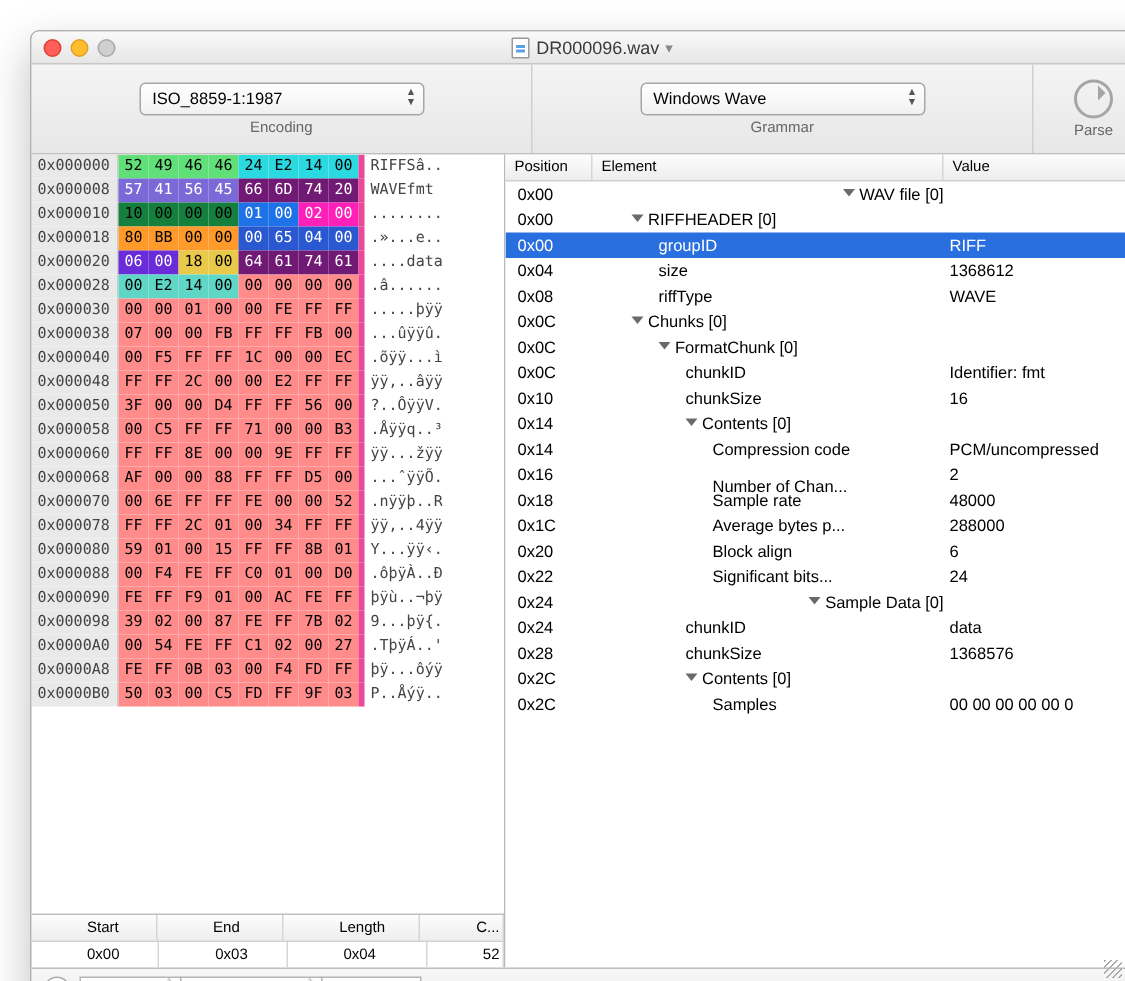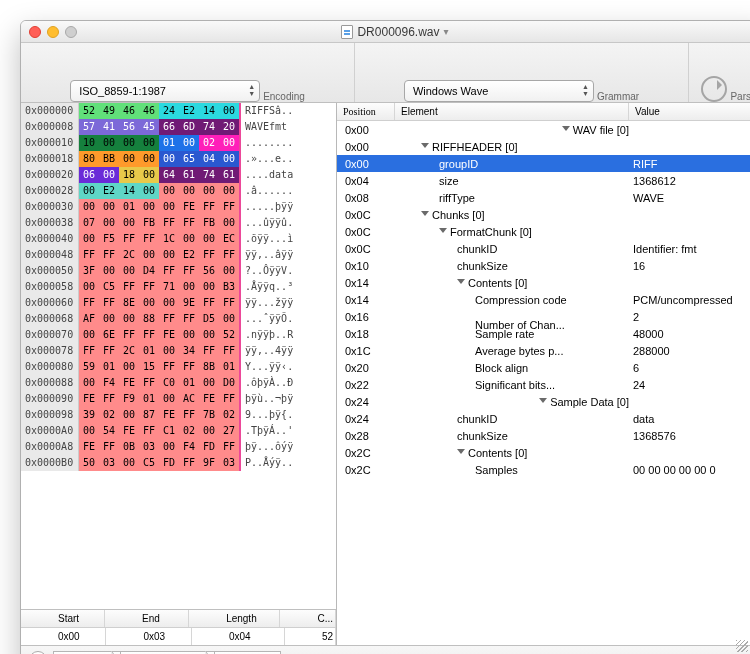--- a/index.html
+++ b/index.html
@@ -9,35 +9,35 @@
 .tl-buttons { display:flex; gap:6px;}
 .tl-btn { width:12px; height:12px; border-radius:50%; }
 .tl-close{background:#ff5f57;border:1px solid #e03e32;}
 .tl-min{background:#ffbd2e;border:1px solid #dea123;}
 .tl-max{background:#cfcfcf;border:1px solid #a8a8a8;}
 .title-center{position:absolute;left:0;right:0;text-align:center;font-size:12px;color:#3a3a3a;display:flex;align-items:center;justify-content:center;gap:4px;}
 .doc-icon{width:12px;height:14px;background:#fff;border:1px solid #999;border-radius:1px;position:relative;}
 .doc-icon::after{content:"";position:absolute;left:2px;right:2px;top:4px;height:2px;background:#5aa0e6;box-shadow:0 3px 0 #5aa0e6;}
 .title-arrow{color:#888;font-size:10px;}
 .toolbar{height:60px;background:linear-gradient(#f4f4f4,#e7e7e7);border-bottom:1px solid #bfbfbf;display:flex;}
-.tb-col{flex:1;display:flex;flex-direction:row;align-items:flex-end;justify-content:center;gap:3px;border-right:1px solid #d0d0d0;}
+.tb-col{flex:1;display:flex;flex-direction:column;align-items:center;justify-content:center;gap:3px;border-right:1px solid #d0d0d0;}
 .tb-col:last-child{flex:0 0 80px;border-right:none;}
 .combo{width:190px;height:22px;background:linear-gradient(#fff,#f1f1f1);border:1px solid #a7a7a7;border-radius:4px;display:flex;align-items:center;padding:0 8px;position:relative;font-size:11px;}
 .combo-arrows{position:absolute;right:4px;top:2px;font-size:7px;line-height:7px;color:#555;display:flex;flex-direction:column;align-items:center;}
 .tb-label{font-size:10px;color:#666;}
 .parse-icn{width:26px;height:26px;border:2.5px solid #a5a5a5;border-radius:50%;position:relative;}
 .parse-icn::after{content:"";position:absolute;right:-2px;top:2px;border:5px solid transparent;border-left-color:#a5a5a5;}
 .main{flex:1;display:flex;overflow:hidden;}
 .left-pane{width:316px;display:flex;flex-direction:column;border-right:1px solid #b8b8b8;background:#fff;}
 .hex-area{flex:1;overflow:auto;font-family:Menlo,Monaco,monospace;font-size:10px;line-height:16px;}
 .hex-row{display:flex;white-space:nowrap;}
 .addr{width:58px;padding-left:4px;background:#e9e9e9;color:#444;border-right:1px solid #ccc;}
 .bytes{display:flex;}
 .byte{width:20px;text-align:center;}
-.asc{width:56px;padding:0 4px;border-left:2px solid #ec4899;color:#444;overflow:hidden;}
+.asc{width:56px;padding:0 4px;border-left:4px solid #ec4899;color:#444;overflow:hidden;}
 .c-green{background:#61e07a;}
 .c-cyan{background:#2bd9e0;}
 .c-purple{background:#7c69d8;color:#fff;}
 .c-teal{background:#701a75;color:#fff;}
 .c-lime{background:#15803d;}
 .c-blue{background:#1e72e8;color:#fff;}
 .c-pink{background:#ff1fb9;color:#fff;}
 .c-orange{background:#ff9a2b;}
 .c-dblue{background:#2a58d0;color:#fff;}
 .c-dpurple{background:#6a2bd8;color:#fff;}
@@ -45,21 +45,21 @@
 .c-lteal{background:#5fd6c6;}
 .c-red{background:#ff8b8b;}
 .sel-table{border-top:1px solid #bfbfbf;}
 .sel-hdr,.sel-row{display:flex;font-size:10px;}
 .sel-hdr{background:linear-gradient(#fdfdfd,#ededed);border-bottom:1px solid #cfcfcf;}
 .sel-hdr>div,.sel-row>div{padding:3px 2px;border-right:1px solid #d6d6d6;margin-left:35px;}
 .sc1{width:78px;}.sc2{width:78px;}.sc3{width:90px;}.sc4{flex:1;}
 .right-pane{flex:1;display:flex;flex-direction:column;background:#fff;}
 .tree-hdr{display:flex;background:linear-gradient(#fdfdfd,#ededed);border-bottom:1px solid #cfcfcf;font-size:10px;}
 .tree-hdr>div{padding:3px 6px;border-right:1px solid #d6d6d6;}
-.tc1{width:58px;font-family:Liberation Serif, serif;}.tc2{flex:1;}.tc3{width:140px;}
+.tc1{width:58px;}.tc2{flex:1;}.tc3{width:140px;}
 .tree-body{flex:1;overflow:auto;}
 .trow{display:flex;align-items:center;height:17px;font-size:11px;}
 .trow.sel{background:#2a6fe0;color:#fff;}
 .tpos{width:58px;padding-left:8px;}
 .telem{flex:1;display:flex;align-items:center;}
 .tval{width:140px;padding-left:4px;white-space:nowrap;overflow:hidden;}
 .tri{display:inline-block;width:0;height:0;border-left:4px solid transparent;border-right:4px solid transparent;border-top:5px solid #6a6a6a;margin-right:3px;transform:translateY(-1px);}
 .footer{height:28px;border-top:1px solid #bfbfbf;background:linear-gradient(#f7f7f7,#eaeaea);display:flex;align-items:center;padding:0 8px;gap:6px;}
 .help-btn{width:18px;height:18px;border:1px solid #aaa;border-radius:50%;display:flex;align-items:center;justify-content:center;font-size:11px;color:#666;background:#fff;}
 .crumb{display:flex;align-items:center;}

